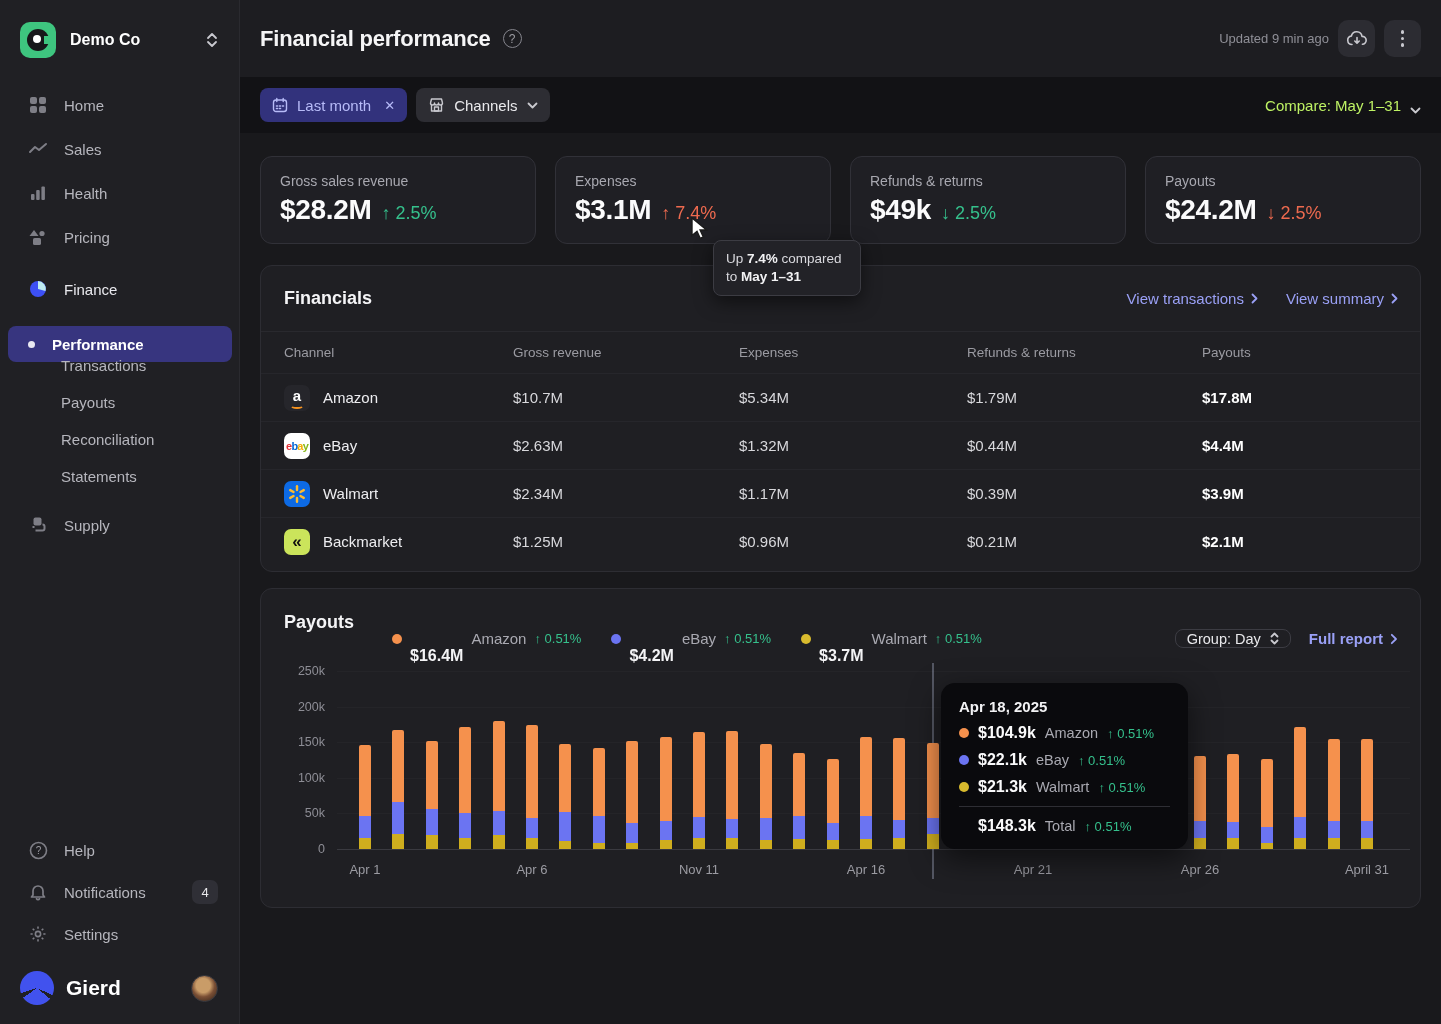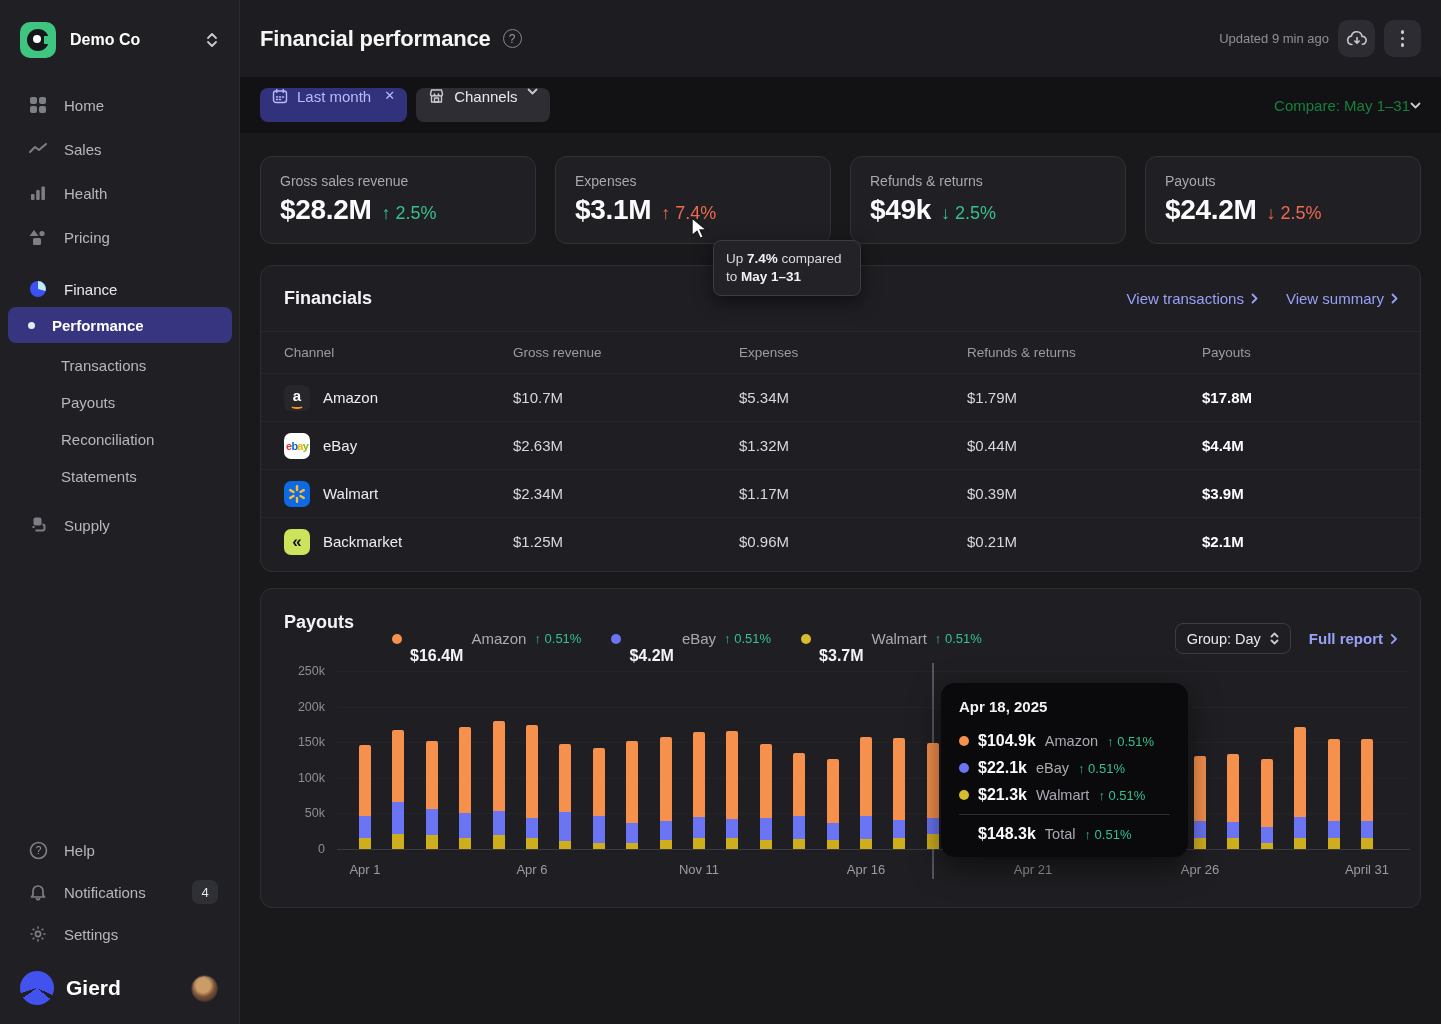--- a/index.html
+++ b/index.html
@@ -60,27 +60,27 @@
     align-items:center; justify-content:center; cursor:pointer; }
   .updated { margin-left:auto; color:#8f8f97; font-size:13px; }
   .icon-btn { width:37px; height:37px; border-radius:10px; background:#2c2c32;
     display:flex; align-items:center; justify-content:center; margin-left:9px;
     cursor:pointer; color:#c9c9cf; }
   .kebab { display:flex; flex-direction:column; gap:3px; }
   .kebab i { width:3.5px; height:3.5px; border-radius:50%; background:#c9c9cf; }
 
   .filter-band { position:absolute; left:0; top:77px; width:1201px; height:56px;
     background:#121215; display:flex; align-items:center; padding:0 20px; }
-  .chip { height:34px; border-radius:8px; display:flex; align-items:flex-start; gap:9px;
+  .chip { height:34px; border-radius:8px; display:flex; align-items:center; gap:9px;
     padding:0 12px; cursor:pointer; font-size:15px; }
   .chip-date { background:#32327c; color:#b7bbf8; }
   .chip-date .x { font-size:13px; margin-left:4px; }
   .chip-channels { background:#2d2d33; color:#e9e9ec; margin-left:9px; }
-  .compare { margin-left:auto; display:flex; align-items:center; 
-    color:#15803d; font-size:15px; cursor:pointer; }
+  .compare { margin-left:auto; display:flex; align-items:flex-end; gap:9px;
+    color:#bef264; font-size:15px; cursor:pointer; }
 
   
   .kpi-row { position:absolute; left:20px; top:156px; width:1161px; display:flex; gap:19px; }
   .kpi-card { flex:1 1 0; height:88px; background:#1f1f24; border:1px solid #313138;
     border-radius:12px; padding:16px 19px 0 19px; cursor:pointer; }
   .kpi-label { font-size:14px; color:#a8a8b0; }
   .kpi-value-row { margin-top:5px; display:flex; align-items:baseline; gap:10px; }
   .kpi-value { font-size:28px; font-weight:bold; color:#fbfbfc; letter-spacing:-0.3px; }
   .kpi-delta { font-size:18px; }
   .kpi-delta.positive { color:#35c08c; }
@@ -125,41 +125,41 @@
 
   
   .pay-card { left:20px; top:588px; width:1161px; height:320px; }
   .legend { display:flex; align-items:center; gap:30px; margin-left:38px; }
   .legend-item { display:flex; align-items:center; gap:8px; cursor:pointer; }
   .dot { width:10px; height:10px; border-radius:50%; flex:0 0 auto; }
   .legend-val { font-size:16px; font-weight:bold; color:#f4f4f6;margin-top:35px; }
   .legend-name { font-size:15px; color:#a9a9b1; }
   .delta-up { font-size:13px; color:#35c08c; }
   .pay-right { margin-left:auto; display:flex; align-items:center; gap:18px; }
-  .group-pill { height:31px; border:1px solid #3c3c43; border-radius:8px;
+  .group-pill { height:19px; border:1px solid #3c3c43; border-radius:8px;
     display:flex; align-items:center; gap:9px; padding:0 11px; font-size:14.5px;
     color:#e9e9ec; cursor:pointer; }
 
   
   .chart { position:absolute; left:0; top:70px; width:1161px; height:230px; }
   .gridline { position:absolute; left:76px; right:12px; height:1px; background:#242428; }
   .gridline.zero { background:#3a3a40; }
   .ytick { position:absolute; left:0; width:64px; text-align:right; font-size:12.5px;
     color:#8d8d95; height:16px; line-height:16px; }
   .xtick { position:absolute; width:90px; text-align:center; font-size:13px;
     color:#9b9ba2; top:203px; }
   .bar { position:absolute; width:12px; display:flex; flex-direction:column;
     cursor:pointer; }
   .bar .seg-a { border-radius:2px 2px 0 0; }
   .vline { position:absolute; width:2px; background:rgba(170,180,205,.38);
     top:4px; height:216px; }
   .chart-tooltip { position:absolute; left:680px; top:24px; width:247px;
     background:#0a0a0d; border-radius:14px; padding:15px 18px 14px 18px; z-index:20;
     box-shadow:0 10px 30px rgba(0,0,0,.55); }
-  .ctt-date { font-size:15px; font-weight:bold; color:#f2f2f4; margin-bottom:17px; }
+  .ctt-date { font-size:15px; font-weight:bold; color:#f2f2f4; margin-bottom:9px; }
   .ctt-row { display:flex; align-items:center; gap:9px; margin-bottom:9px; }
   .ctt-val { font-size:16px; font-weight:bold; color:#fafafb; }
   .ctt-name { font-size:14.5px; color:#a9a9b1; }
   .ctt-div { height:1px; background:#2e2e34; margin:10px 0 10px 0; }
   .ctt-total { display:flex; align-items:center; gap:9px; padding-left:19px; }
 
   .chev { stroke:#c9c9cf; stroke-width:1.8; fill:none; stroke-linecap:round; stroke-linejoin:round; }
   .chev-accent { stroke:#9aa0f6; }
 </style>
 </head>
@@ -222,21 +222,21 @@
   <div class="nav-item" style="top:269px">
     <span class="ic">
       <svg width="20" height="20" viewBox="0 0 20 20">
           <circle cx="10" cy="10" r="8" fill="#3d50f5"></circle>
           <path d="M10 10 L10 2 A8 8 0 0 1 17.5 12 Z" fill="#bdebf0"></path>
         </svg>
     </span>
     <span style="color:#e9e9ee;">Finance</span>
   </div>
 
-  <div class="nav-active" style="top:307px">
+  <div class="nav-active" style="top:326px">
     <span class="bullet"></span>
     <span>Performance</span>
   </div>
   <div class="nav-sub" style="top:347px">
     <span>Transactions</span>
   </div>
   <div class="nav-sub" style="top:384px">
     <span>Payouts</span>
   </div>
   <div class="nav-sub" style="top:421px">

